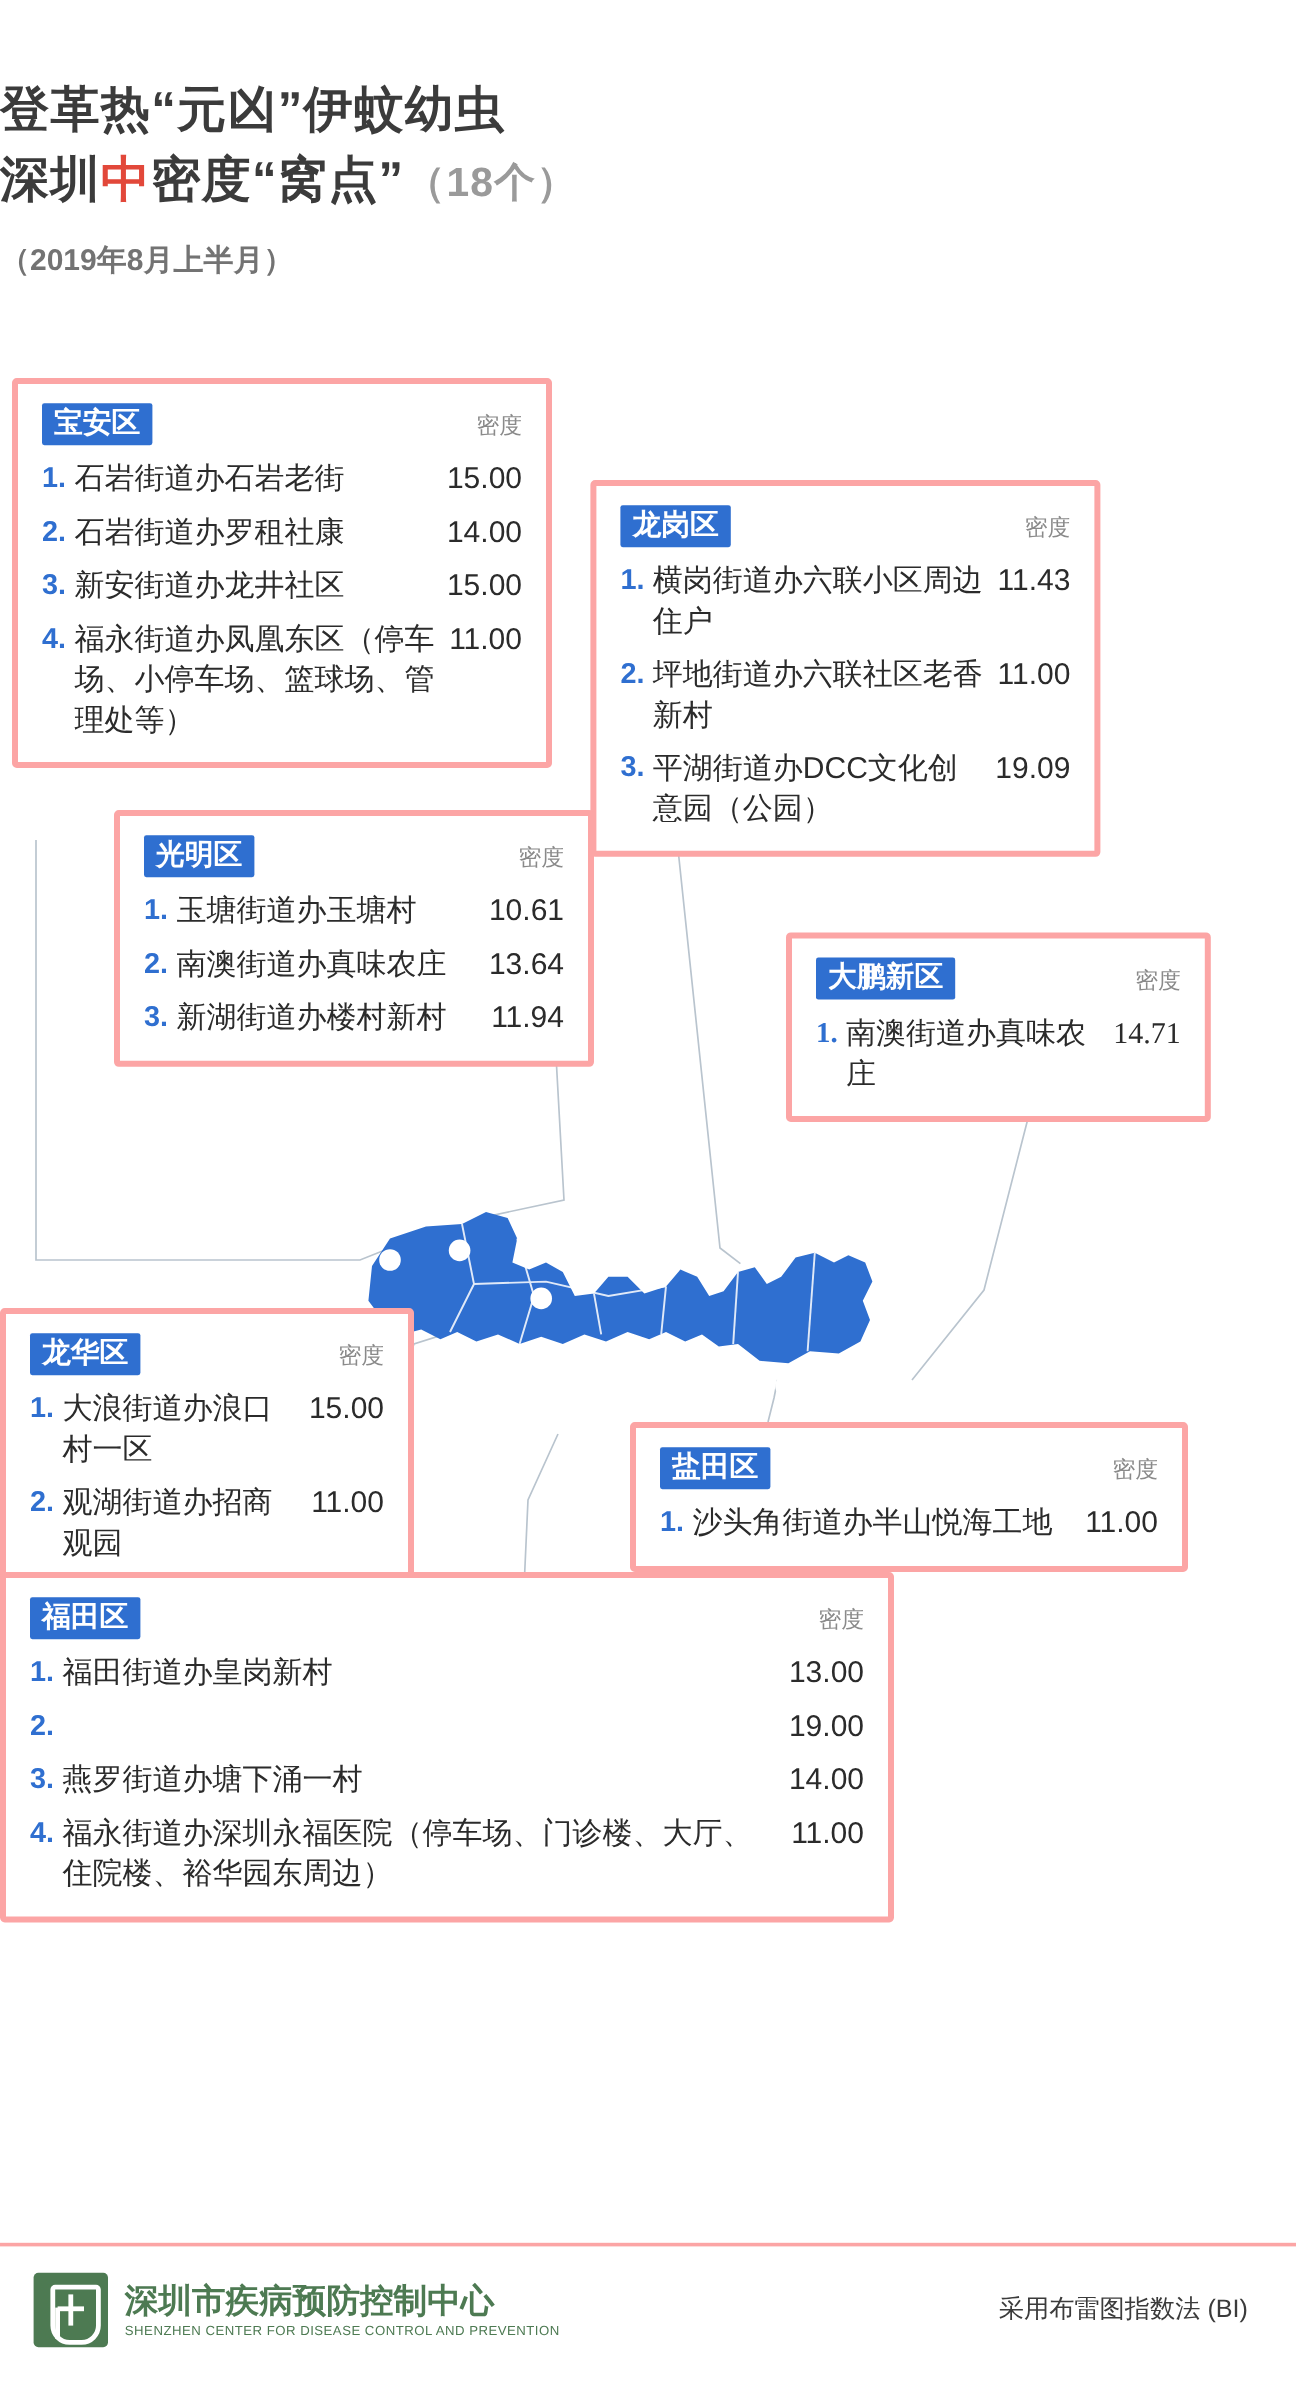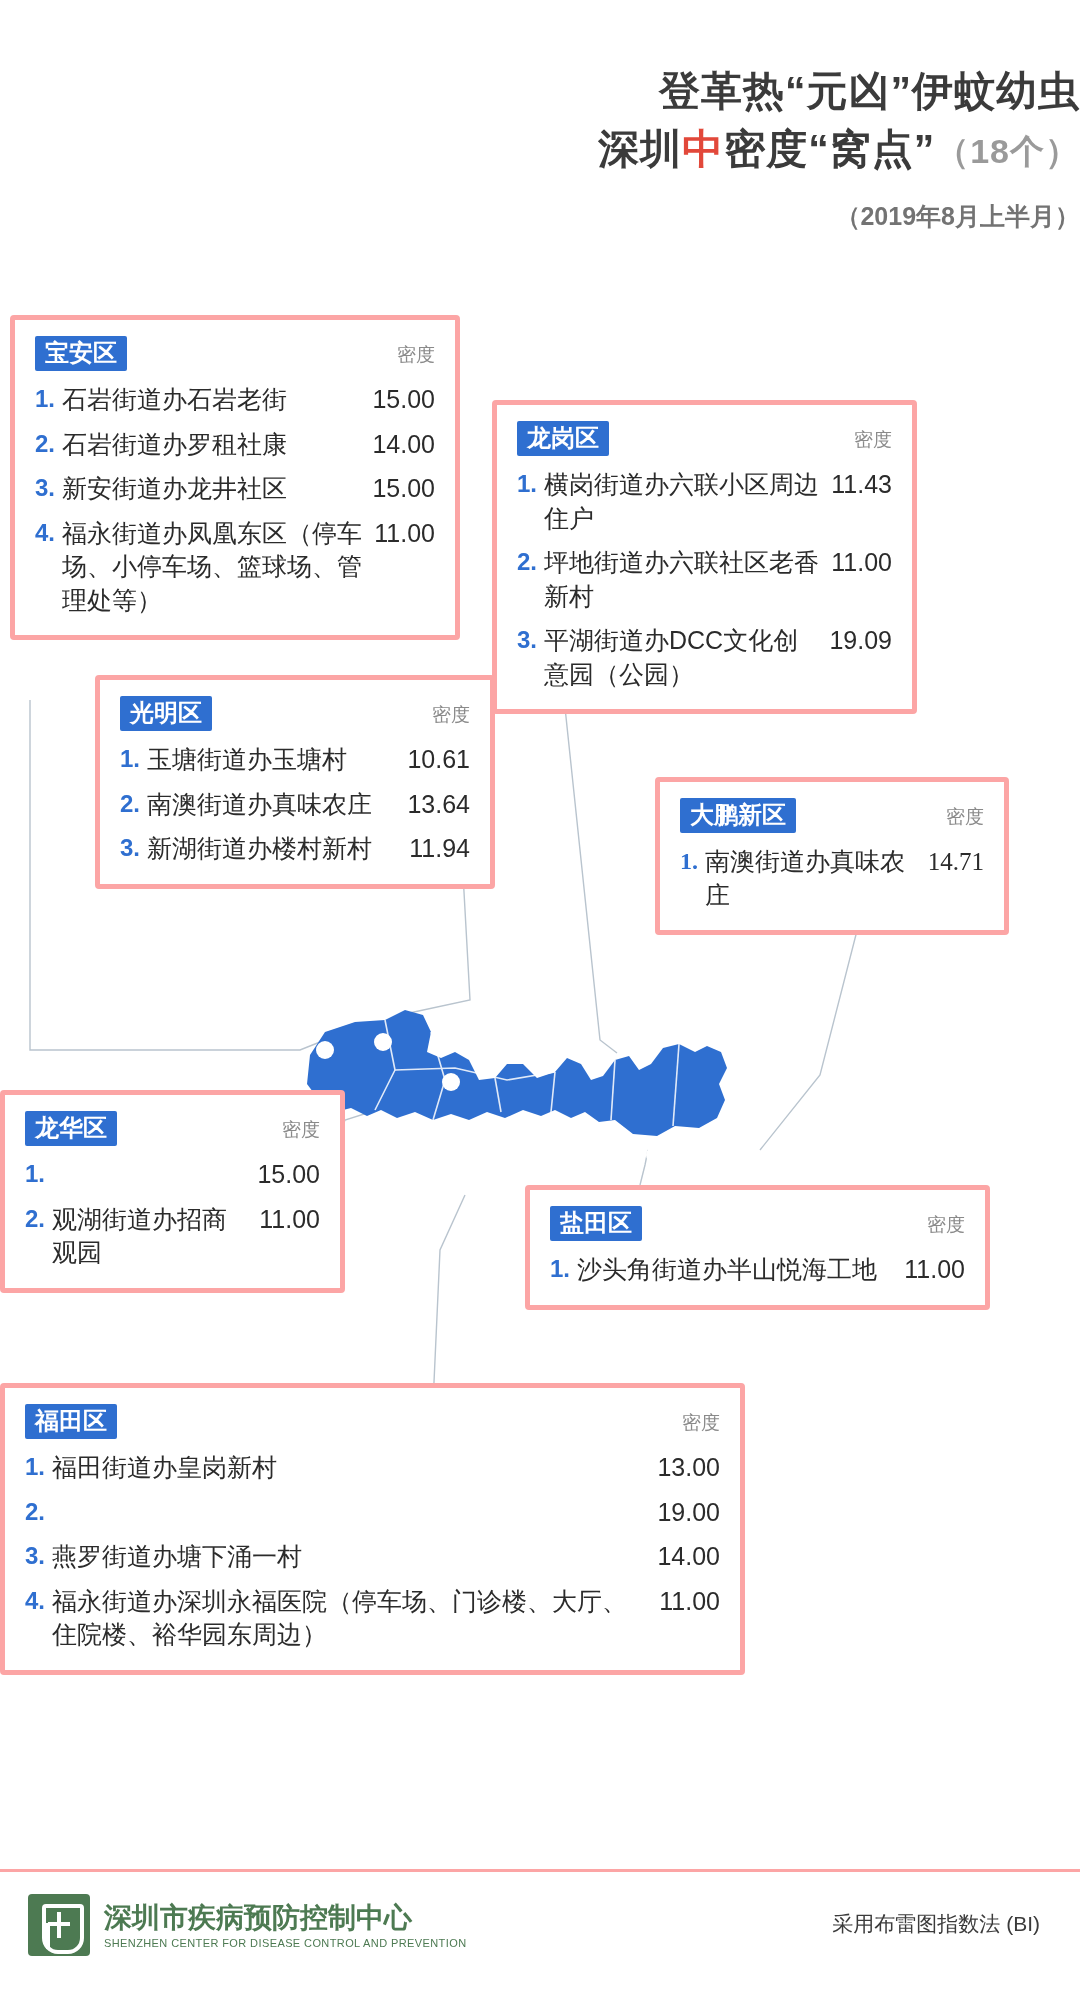--- a/index.html
+++ b/index.html
@@ -10,21 +10,21 @@
     background: #ffffff;
     font-family: "Liberation Sans", "DejaVu Sans", sans-serif;
     position: relative;
     overflow: hidden;
     color: #222;
   }
 
   
   .header {
     width: 100%;
-    text-align: right;
+    text-align: left;
     padding-top: 62px;
   }
   .title-line {
     font-size: 41px;
     font-weight: bold;
     color: #3b3b3b;
     letter-spacing: 1px;
     line-height: 1.42;
   }
   .title-line .accent { color: #e2483a; }
@@ -119,21 +119,21 @@
     white-space: nowrap;
   }
 
   
   #card-baoan   { left: 10px;  top: 315px;  width: 450px; }
   #card-longgang{ left: 492px; top: 400px;  width: 425px; }
   #card-guangming{left: 95px;  top: 675px;  width: 400px; }
   #card-dapeng  { left: 655px; top: 777px;  width: 354px; font-family: Liberation Serif, serif; }
   #card-longhua { left: 0px;   top: 1090px; width: 345px; }
   #card-yantian { left: 525px; top: 1185px; width: 465px; }
-  #card-futian  { left: 0px;   top: 1383px; width: 745px; }
+  #card-futian  { left: 0px;   top: 1310px; width: 745px; }
 
   
   .footer {
     position: absolute;
     left: 0; bottom: 0;
     width: 1080px;
     height: 130px;
     border-top: 3px solid #fca5a5;
   }
   .logo-block {
@@ -349,20 +349,21 @@
 </div>
 
 <div class="card" id="card-longhua">
   <div class="card-head">
     <span class="district">龙华区</span>
     <span class="density-label">密度</span>
   </div>
   <ol class="items">
     <li>
         <span class="idx">1.</span>
+        <span class="nm">大浪街道办浪口村一区</span>
         <span class="val">15.00</span>
       </li>
     <li>
         <span class="idx">2.</span>
         <span class="nm">观湖街道办招商观园</span>
         <span class="val">11.00</span>
       </li>
   </ol>
 </div>
 

